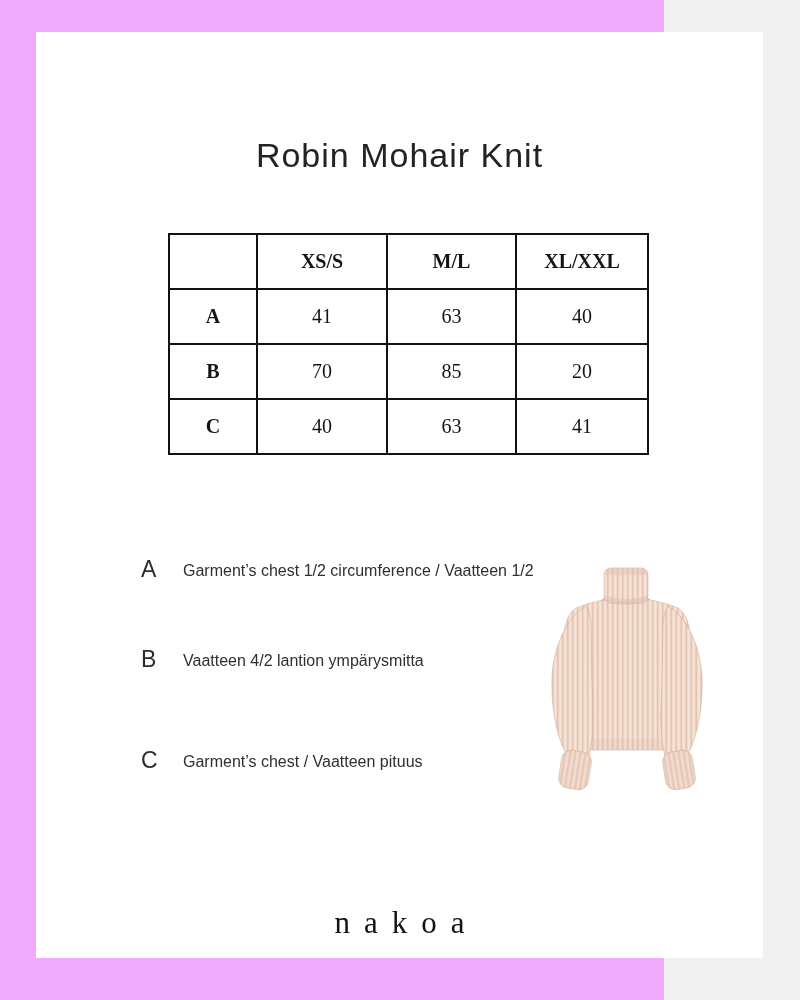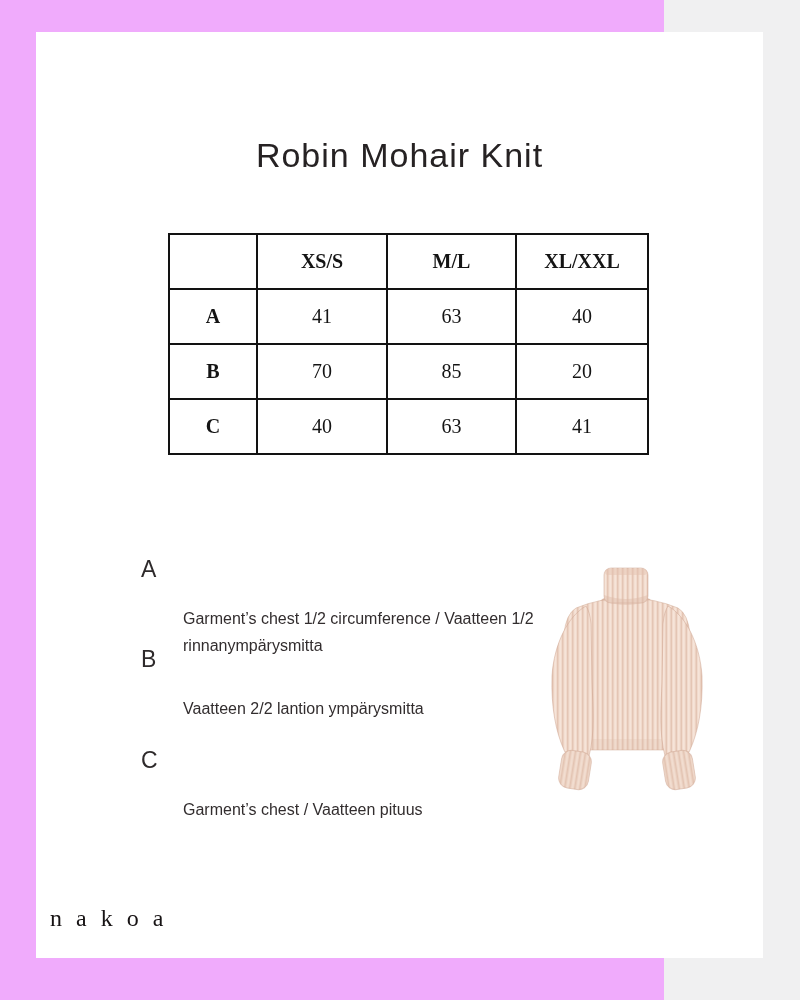--- a/index.html
+++ b/index.html
@@ -60,33 +60,33 @@
     color:#2e2a2b;
     line-height:27px;
     font-family:"Liberation Sans", sans-serif;
   }
   .legend-lines {
     font-size:16px;
     line-height:27px;
     color:#322d2e;
     font-family:"Liberation Sans", sans-serif;
     padding-top:1px;
-    margin-top:48px;
   }
   .legend-a { top:524px; }
   .legend-b { top:614px; }
   .legend-c { top:715px; }
   .product-photo {
     position:absolute; left:506px; top:530px; width:172px; height:232px;
   }
   .product-photo svg { width:100%; height:100%; display:block; }
   .brand-logo {
     position:absolute; left:0; top:873px; width:100%;
+    text-align:center;
     font-family:"Liberation Serif", serif;
-    font-size:24px;
+    font-size:31px;
     color:#171314;
     letter-spacing:14px;
     text-indent:14px;
   }
 </style>
 </head>
 <body>
 
 <div class="canvas">
   <div class="sheet">
@@ -127,28 +127,27 @@
           <td>63</td>
           <td>41</td>
         </tr>
       </tbody>
     </table>
 
     <div class="legend-item legend-a">
       <span class="legend-letter">A</span>
       <div class="legend-lines">
         <div>Garment’s chest 1/2 circumference / Vaatteen 1/2</div>
-        <div>rinnanympärysmitta</div>
       </div>
     </div>
 
     <div class="legend-item legend-b">
       <span class="legend-letter">B</span>
       <div class="legend-lines">
-        <div>Vaatteen 2/2 lantion ympärysmitta</div>
+        <div>Vaatteen 4/2 lantion ympärysmitta</div>
       </div>
     </div>
 
     <div class="legend-item legend-c">
       <span class="legend-letter">C</span>
       <div class="legend-lines">
         <div>Garment’s chest / Vaatteen pituus</div>
       </div>
     </div>
 

